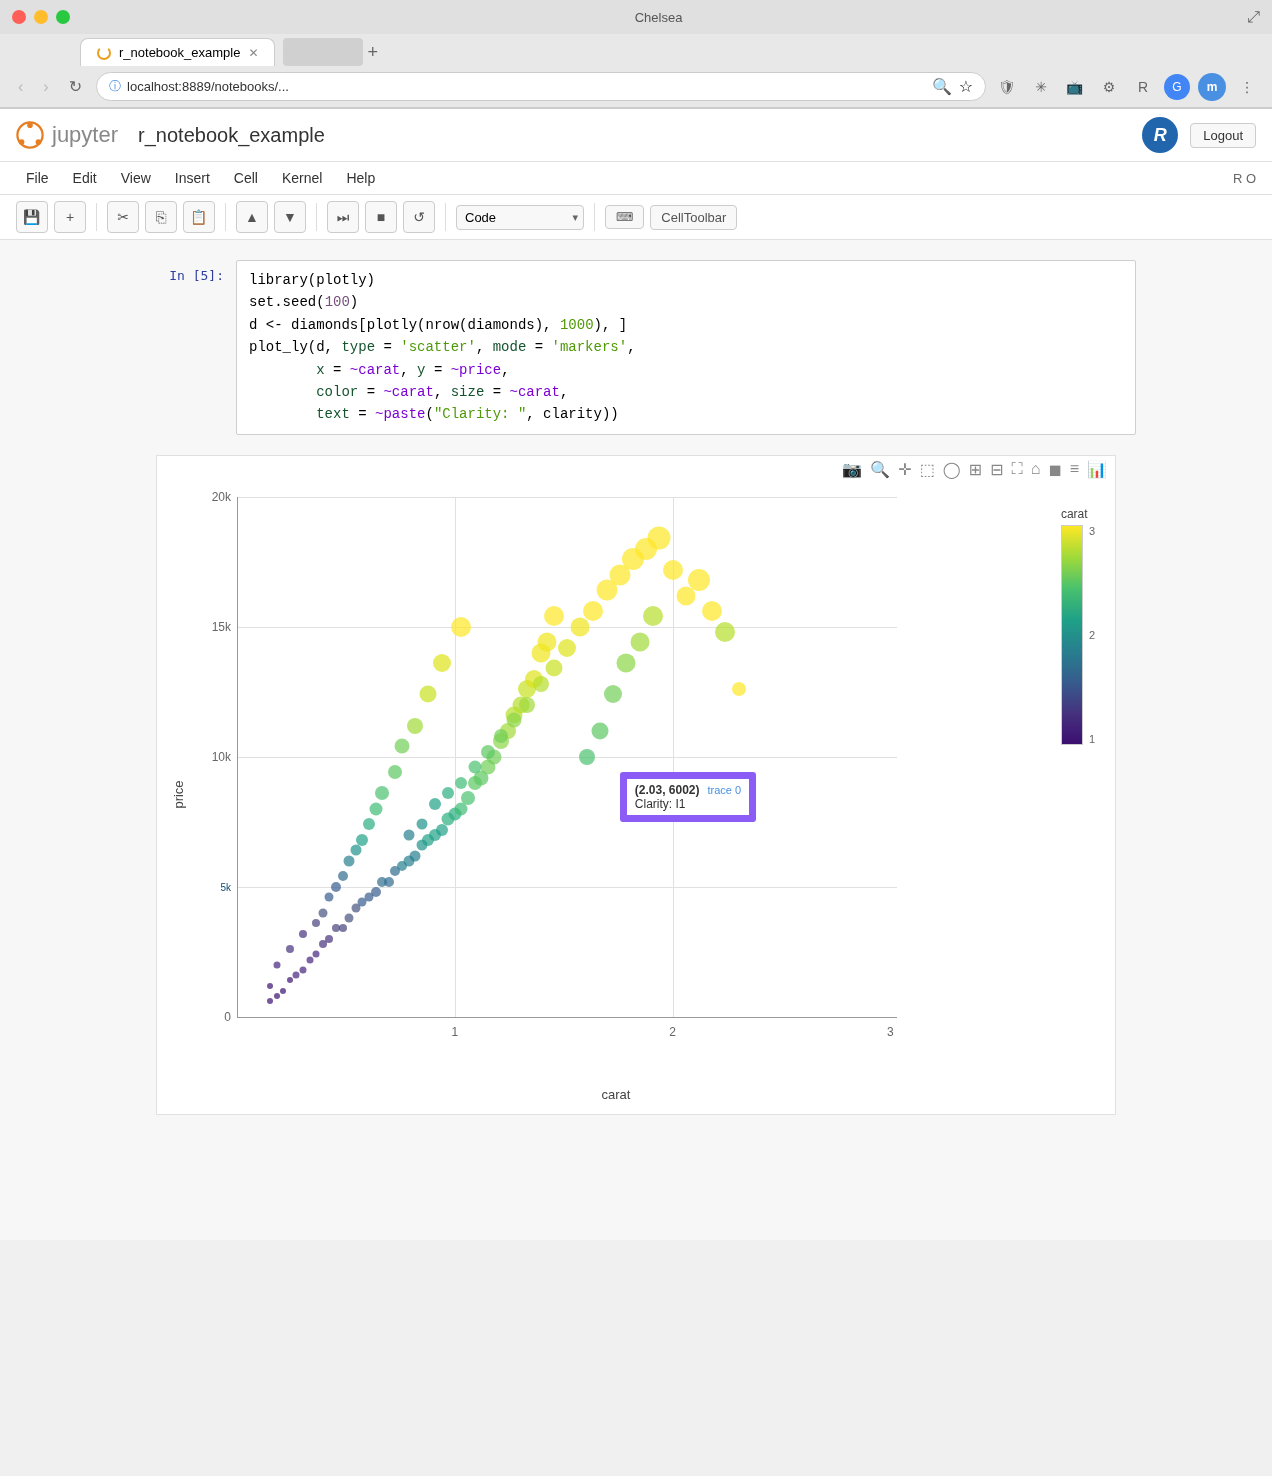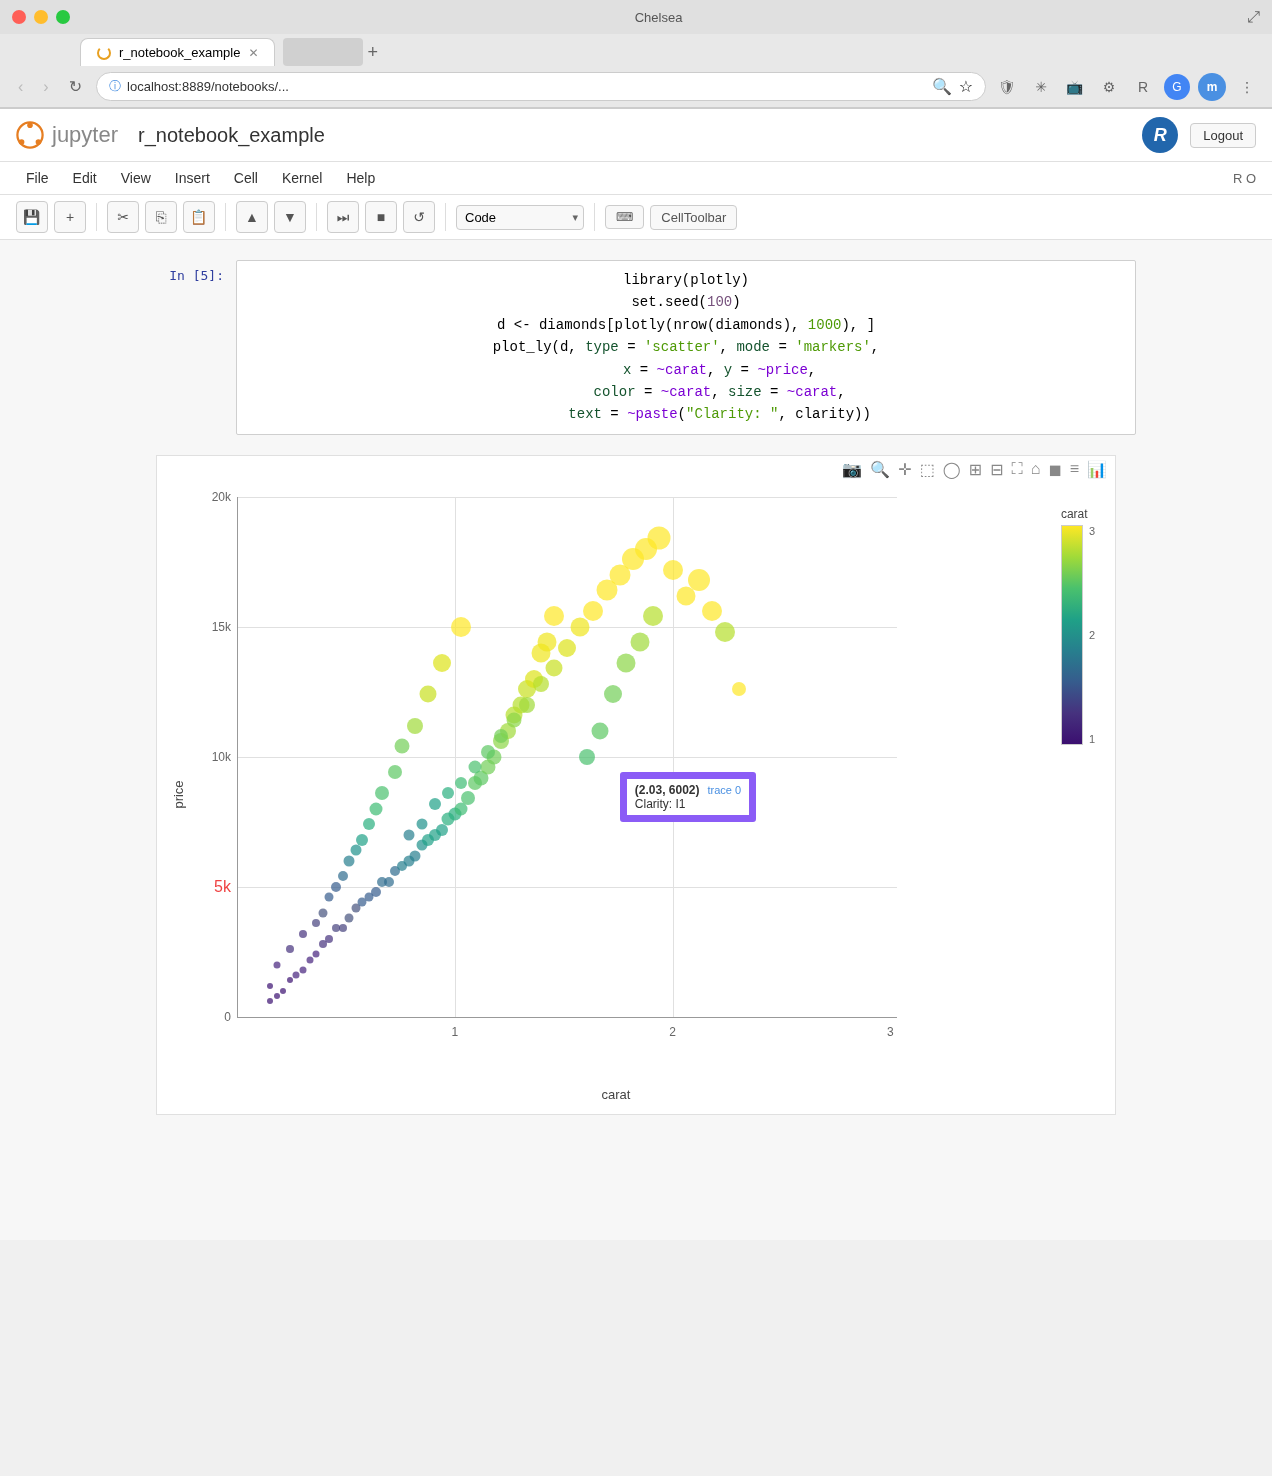--- a/index.html
+++ b/index.html
@@ -53,21 +53,21 @@
     .cell-type-select { padding: 4px 24px 4px 8px; border: 1px solid #ccc; border-radius: 4px; font-size: 13px; background: #f8f8f8; cursor: pointer; appearance: none; -webkit-appearance: none; position: relative; }
     .select-wrapper { position: relative; display: inline-flex; align-items: center; }
     .select-wrapper::after { content: '▾'; position: absolute; right: 6px; pointer-events: none; font-size: 11px; color: #666; }
     .keyboard-btn { padding: 4px 10px; border: 1px solid #ccc; border-radius: 4px; background: #f8f8f8; cursor: pointer; font-size: 12px; color: #555; }
     .cell-toolbar-btn { padding: 4px 10px; border: 1px solid #ccc; border-radius: 4px; background: #f8f8f8; cursor: pointer; font-size: 13px; color: #555; }
 
     
     .notebook-content { background: #f7f7f7; min-height: 1000px; padding: 20px 0; }
     .cell-container { display: flex; margin: 0 auto; max-width: 1000px; align-items: flex-start; margin-bottom: 20px; }
     .cell-label { color: #303f9f; font-size: 13px; font-family: monospace; min-width: 100px; padding-top: 8px; text-align: right; padding-right: 12px; }
-    .cell-content { flex: 1; background: #fff; border: 1px solid #cfcfcf; border-radius: 2px; padding: 8px 12px; font-family: 'Courier New', monospace; font-size: 14px; line-height: 1.6; text-align: center; }
+    .cell-content { flex: 1; background: #fff; border: 1px solid #cfcfcf; border-radius: 2px; padding: 8px 12px; font-family: 'Courier New', monospace; font-size: 14px; line-height: 1.6; }
     .cell-content .kw { color: #14532d; }
     .cell-content .string { color: #4e9a06; }
     .cell-content .func { color: #000; }
     .cell-content .assign { color: #000; }
     .cell-content .tilde { color: #7b00d3; }
     .plot-toolbar { display: flex; align-items: center; justify-content: flex-end; gap: 8px; padding: 4px 8px; margin-bottom: 4px; }
     .plot-tool { color: #888; font-size: 16px; cursor: pointer; background: none; border: none; }
 
     
     .scatter-dot { position: absolute; border-radius: 50%; opacity: 0.7; transform: translate(-50%, -50%); }
@@ -225,21 +225,21 @@
         <div style="position:absolute;top:100%;left:0;right:0;height:1px;background:#999;"></div>
 
         <div style="position:absolute;top:0;left:0;bottom:0;width:1px;background:#999;"></div>
 
         <div style="position:absolute;left:33%;top:0;bottom:0;width:1px;background:#e0e0e0;"></div>
         <div style="position:absolute;left:66%;top:0;bottom:0;width:1px;background:#e0e0e0;"></div>
 
         <div style="position:absolute;right:calc(100% + 6px);top:0;font-size:12px;color:#666;transform:translateY(-50%);">20k</div>
         <div style="position:absolute;right:calc(100% + 6px);top:25%;font-size:12px;color:#666;transform:translateY(-50%);">15k</div>
         <div style="position:absolute;right:calc(100% + 6px);top:50%;font-size:12px;color:#666;transform:translateY(-50%);">10k</div>
-        <div style="position:absolute;right:calc(100% + 6px);top:75%;font-size:16px;color:#ef4444;transform:translateY(-50%);">5k</div>
+        <div style="position:absolute;right:calc(100% + 6px);top:75%;font-size:10px;color:#0c4a6e;transform:translateY(-50%);">5k</div>
         <div style="position:absolute;right:calc(100% + 6px);top:100%;font-size:12px;color:#666;transform:translateY(-50%);">0</div>
 
         <div style="position:absolute;bottom:-22px;left:33%;font-size:12px;color:#666;transform:translateX(-50%);">1</div>
         <div style="position:absolute;bottom:-22px;left:66%;font-size:12px;color:#666;transform:translateX(-50%);">2</div>
         <div style="position:absolute;bottom:-22px;left:99%;font-size:12px;color:#666;transform:translateX(-50%);">3</div>
 
         <div class="scatter-dot" style="left:5%;top:97%;width:6px;height:6px;background:#3b0f70;"></div>
         <div class="scatter-dot" style="left:6%;top:96%;width:6px;height:6px;background:#3b0f70;"></div>
         <div class="scatter-dot" style="left:7%;top:95%;width:6px;height:6px;background:#3b0f70;"></div>
         <div class="scatter-dot" style="left:5%;top:94%;width:6px;height:6px;background:#3b0f70;"></div>

